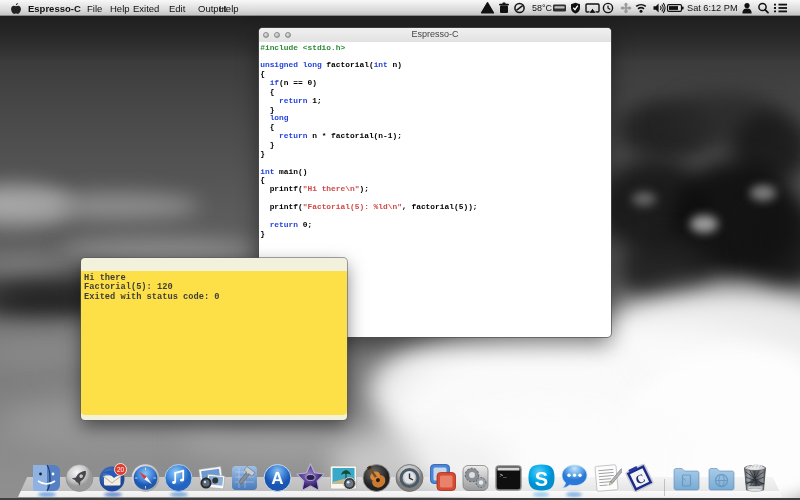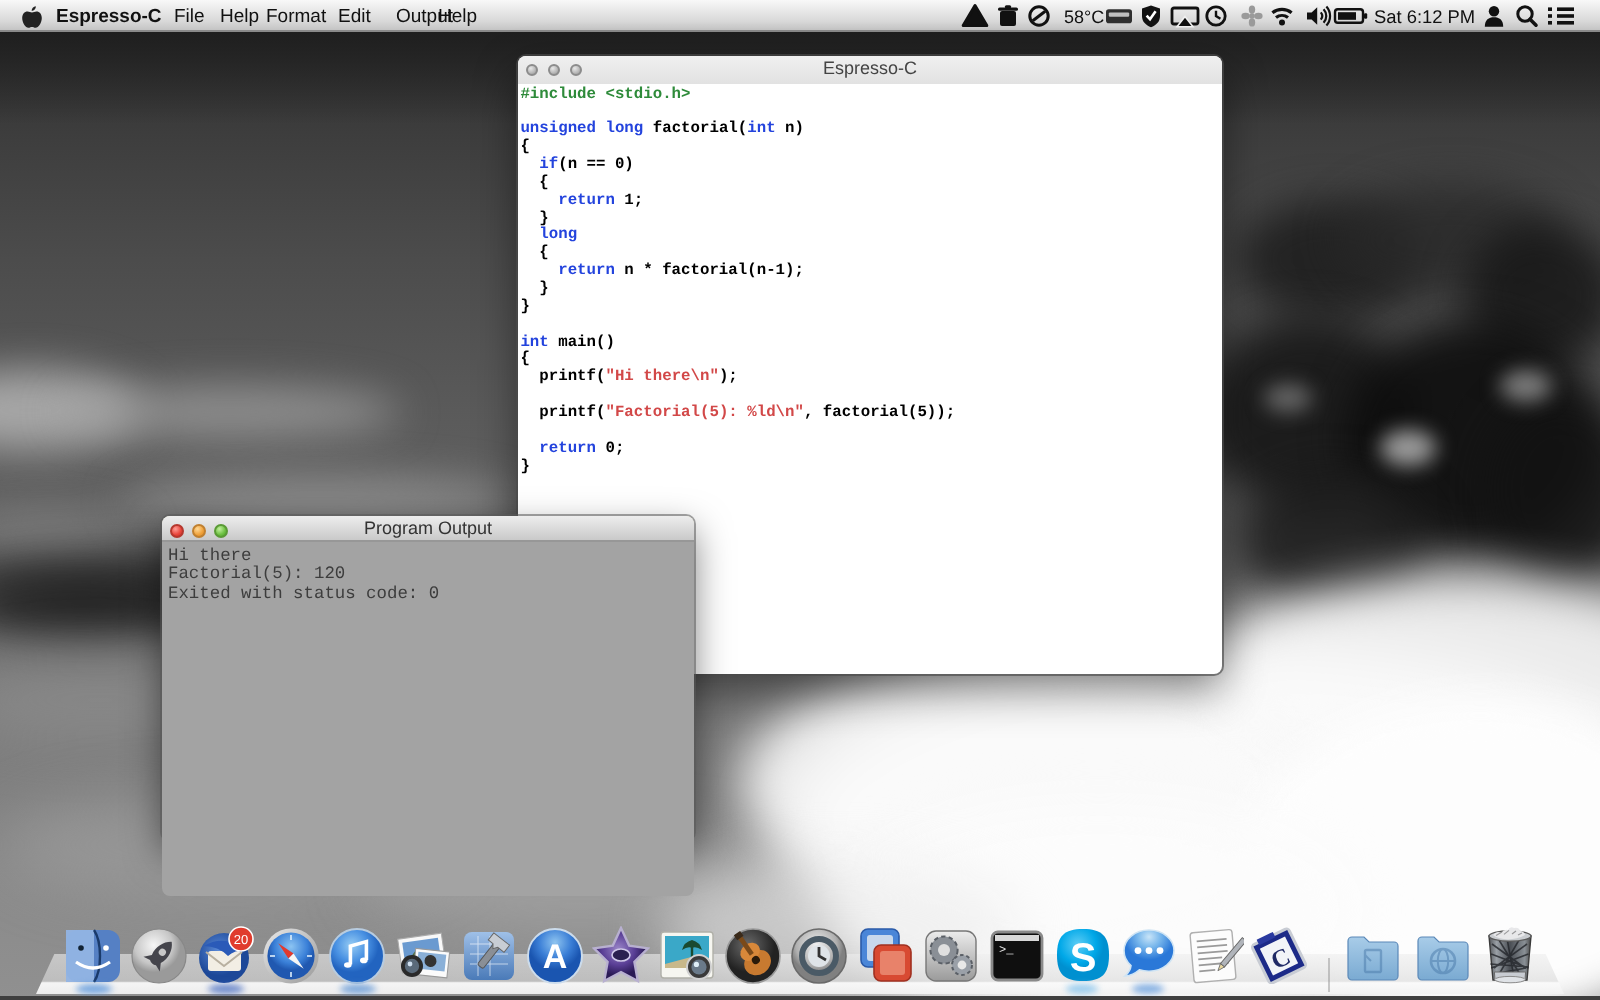--- a/index.html
+++ b/index.html
@@ -38,22 +38,22 @@
   #code pre { font-family:"Liberation Mono", monospace; font-weight:bold; font-size:7.88px;
      line-height:8.86px; margin:1.5px 0 0 1.2px; color:#000; }
   .kw { color:#2343dd; } .inc { color:#2e8b3a; } .str { color:#d24848; }
 
   
   #outwin { left:81px; top:258px; width:266px; height:162px;
      box-shadow:0 0 0 1px rgba(90,90,90,0.55), 0 7px 18px rgba(0,0,0,0.5); background:#f2f2dc; }
   #outhdr { height:13px; background:linear-gradient(180deg,#ededed,#c9c9c9);
      border-bottom:1px solid #979797; border-radius:4px 4px 0 0; position:relative; }
   #outtitle { font-size:9px; line-height:12px; color:#333; text-align:center; }
-  #outbody { position:absolute; left:0; top:13px; width:266px; height:177px;
-     background:#a3a3a3; border-radius:0 0 4px 4px; }
+  #outbody { position:absolute; left:0; top:13px; width:266px; height:144px;
+     background:#fde047; border-radius:0 0 4px 4px;font-weight:bold; }
   #outbody pre { font-family:"Liberation Mono", monospace; font-size:8.7px; line-height:9.7px;
      margin:2.5px 0 0 3px; color:#3d3d3d; }
 
   
   #dockshelf { position:absolute; left:18px; top:477px; width:764px; height:20px;
      background:linear-gradient(180deg, rgba(238,238,238,0.6), rgba(218,218,218,0.62) 68%, rgba(250,250,250,0.95) 72%, rgba(242,242,242,0.95));
      clip-path:polygon(1.2% 0, 98.8% 0, 100% 100%, 0 100%); }
   #dockedge { position:absolute; left:0px; top:498px; width:800px; height:2px; background:#3f3f3f; }
   .dicon { position:absolute; top:463px; width:29px; height:29px; }
   .refl { position:absolute; top:492px; height:5px; border-radius:50%; filter:blur(1.5px); }
@@ -97,21 +97,21 @@
   </div>
 
   <div id="menubar">
     <svg class="abs" style="left:9px;top:2px;" width="13" height="13" viewBox="0 0 13 13">
       <path d="M6.8 3.4 C6.8 2.2 7.7 1.2 8.9 1.1 C9 2.3 8 3.4 6.8 3.4 Z" fill="#222"></path>
       <path d="M4.8 3.7 C3.2 3.7 2.1 5 2.1 7 C2.1 9.4 3.8 11.9 5.2 11.9 C5.9 11.9 6.1 11.5 7 11.5 C7.9 11.5 8.1 11.9 8.8 11.9 C10.2 11.9 11.9 9.4 11.9 7 C11.9 5 10.8 3.7 9.2 3.7 C8.4 3.7 7.7 4.2 7 4.2 C6.3 4.2 5.6 3.7 4.8 3.7 Z" fill="#222"></path>
     </svg>
     <span class="ml" style="left:28px; font-weight:bold;">Espresso-C</span>
     <span class="ml" style="left:87px;">File</span>
     <span class="ml" style="left:110px;">Help</span>
-    <span class="ml" style="left:133px;">Format</span>
+    <span class="ml" style="left:133px;">Exited</span>
     <span class="ml" style="left:169px;">Edit</span>
     <span class="ml" style="left:198px;">Output</span>
     <span class="ml" style="left:219px;">Help</span>
     <svg class="abs" style="left:470px;top:0;" width="330" height="16" viewBox="0 0 330 16">
 
       <path d="M17.5 2.8 L23.4 12.8 H11.6 Z" fill="#111" stroke="#111" stroke-width="1.5" stroke-linejoin="round"></path>
 
       <rect x="30" y="5.5" width="8" height="7.5" rx="1" fill="#111"></rect>
       <rect x="29" y="3.8" width="10" height="1.6" rx="0.8" fill="#111"></rect>
       <rect x="32.4" y="2.6" width="3.2" height="1.6" rx="0.8" fill="#111"></rect>
@@ -230,28 +230,20 @@
   printf(<span class="str">"Hi there\n"</span>);
 
   printf(<span class="str">"Factorial(5): %ld\n"</span>, factorial(5));
 
   <span class="kw">return</span> 0;
 }</pre>
     </div>
   </div>
 
   <div class="win" id="outwin">
-    <div id="outhdr">
-      <div class="lights">
-        <div class="light" style="background:radial-gradient(circle at 35% 30%, #ff9d96, #e8443a 60%, #c63129); border:0.5px solid #b5382e;"></div>
-        <div class="light" style="background:radial-gradient(circle at 35% 30%, #ffd996, #f0a13a 60%, #d98a25); border:0.5px solid #c08030;"></div>
-        <div class="light" style="background:radial-gradient(circle at 35% 30%, #c4f0a0, #6cc040 60%, #4fa32a); border:0.5px solid #5a9a35;"></div>
-      </div>
-      <div id="outtitle">Program Output</div>
-    </div>
     <div id="outbody">
 <pre>Hi there
 Factorial(5): 120
 Exited with status code: 0</pre>
     </div>
   </div>
 
   <div id="dockshelf"></div>
   <div id="dock">
 

